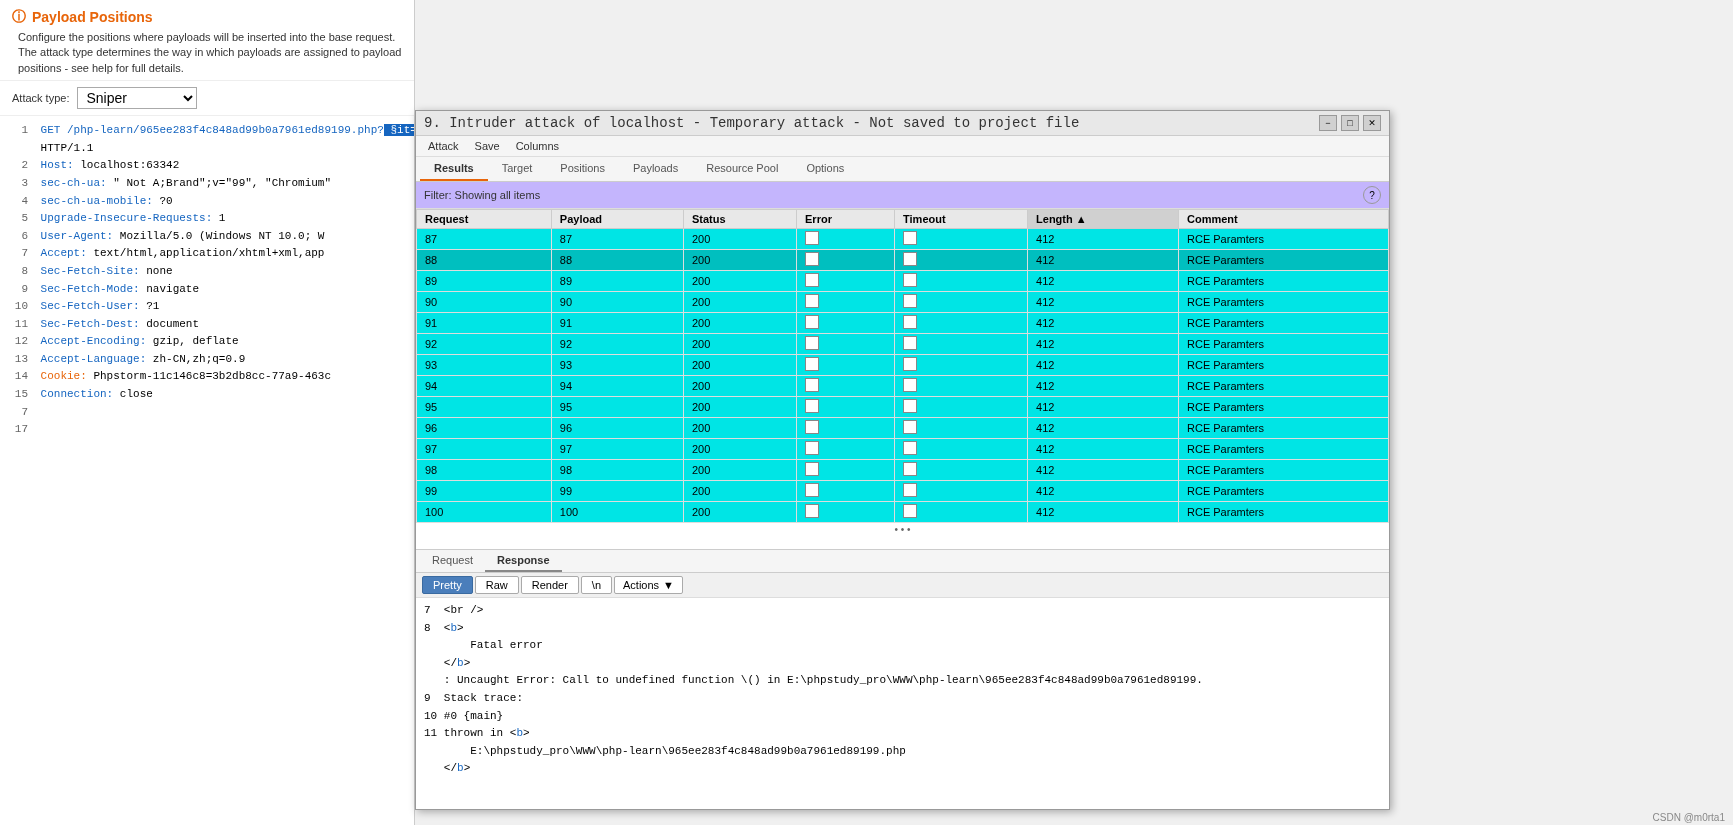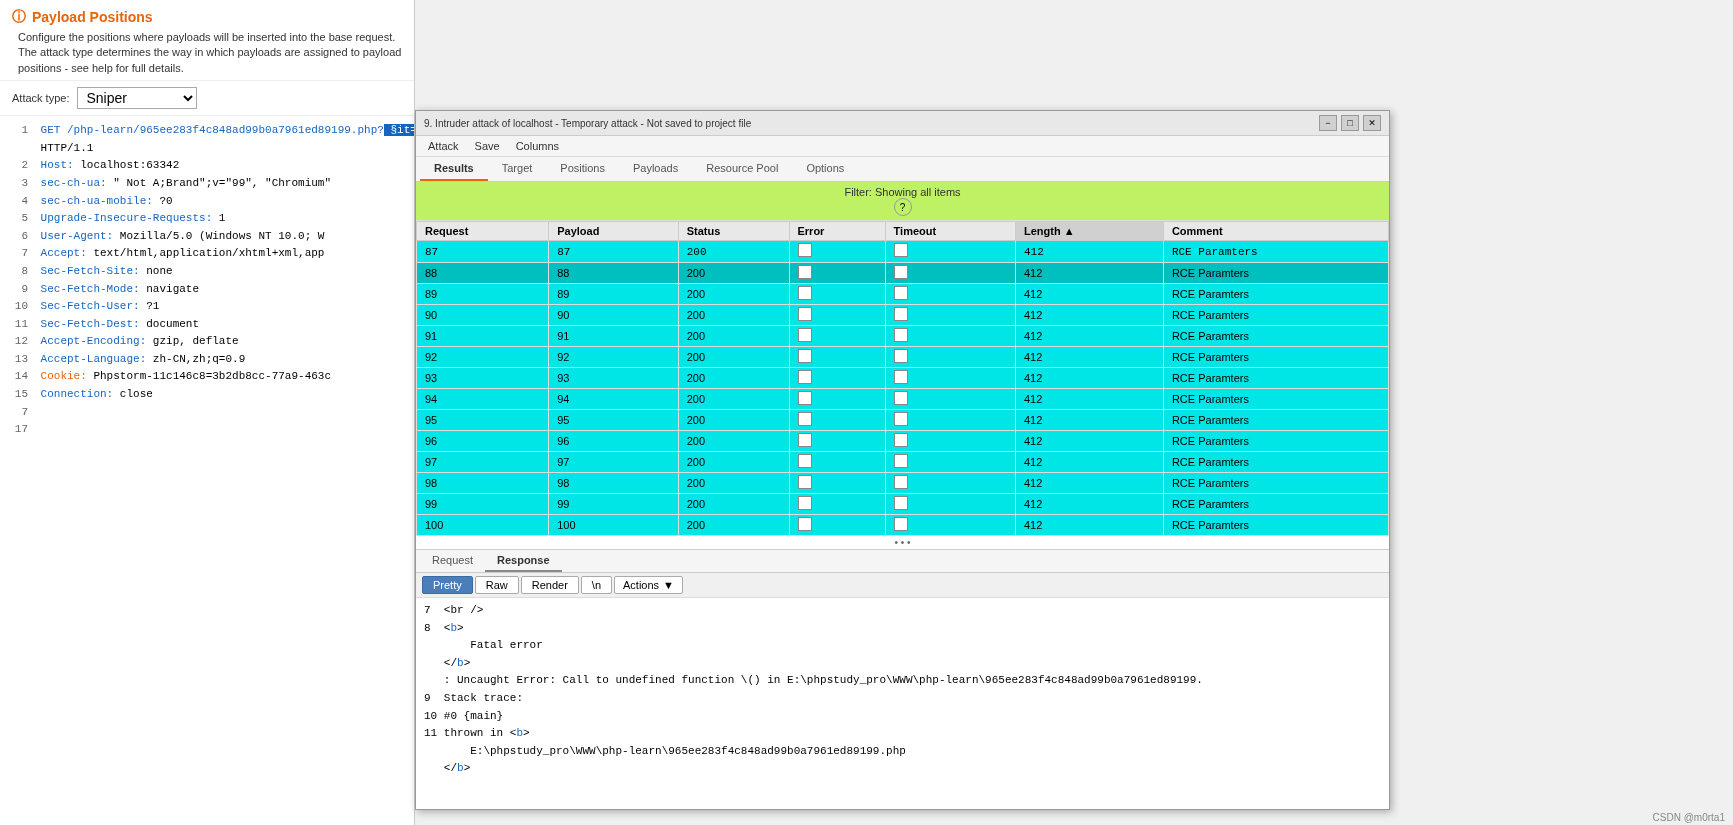--- a/index.html
+++ b/index.html
@@ -99,22 +99,23 @@
       background: #e8e8e8;
       border-bottom: 1px solid #ccc;
       padding: 4px 8px;
       display: flex;
       align-items: center;
       justify-content: space-between;
       font-size: 11px;
     }
 
     .window-title {
-      font-size: 10px;
+      font-size: 14px;
       color: #333;
+      font-family: Liberation Mono, monospace;
     }
 
     .window-controls {
       display: flex;
       gap: 4px;
     }
 
     .win-btn {
       width: 18px;
       height: 16px;
@@ -159,25 +160,24 @@
 
     .tab.active {
       border-bottom: 2px solid #e8650a;
       color: #333;
       font-weight: bold;
     }
 
     .filter-bar {
       display: flex;
       align-items: center;
-      justify-content: flex-start;
+      justify-content: space-between;
       padding: 4px 8px;
       border-bottom: 1px solid #ddd;
-      background: #bef264;
-      flex-direction: column;
+      background: #c4b5fd;
     }
 
     .filter-text {
       font-size: 11px;
       color: #333;
     }
 
     .filter-help {
       width: 18px;
       height: 18px;
@@ -453,21 +453,21 @@
           <th>Request</th>
           <th>Payload</th>
           <th>Status</th>
           <th>Error</th>
           <th>Timeout</th>
           <th style="background:#d0d0d0;">Length ▲</th>
           <th>Comment</th>
         </tr>
       </thead>
       <tbody id="results-tbody">
-      <tr style="background: rgb(0, 229, 229); font-family: Liberation Mono, monospace;">
+      <tr style="background: rgb(0, 229, 229);">
             <td style="background: rgb(0, 229, 229);">87</td>
             <td style="background: rgb(0, 229, 229);">87</td>
             <td style="background: rgb(0, 229, 229);">200</td>
             <td style="background: rgb(0, 229, 229);"><span class="checkbox-cell"></span></td>
             <td style="background: rgb(0, 229, 229);"><span class="checkbox-cell"></span></td>
             <td style="background: rgb(0, 229, 229);">412</td>
             <td style="background: rgb(0, 229, 229);">RCE Paramters</td>
           </tr>
           <tr style="background: rgb(0, 191, 191);">
             <td style="background: rgb(0, 191, 191);">88</td>

